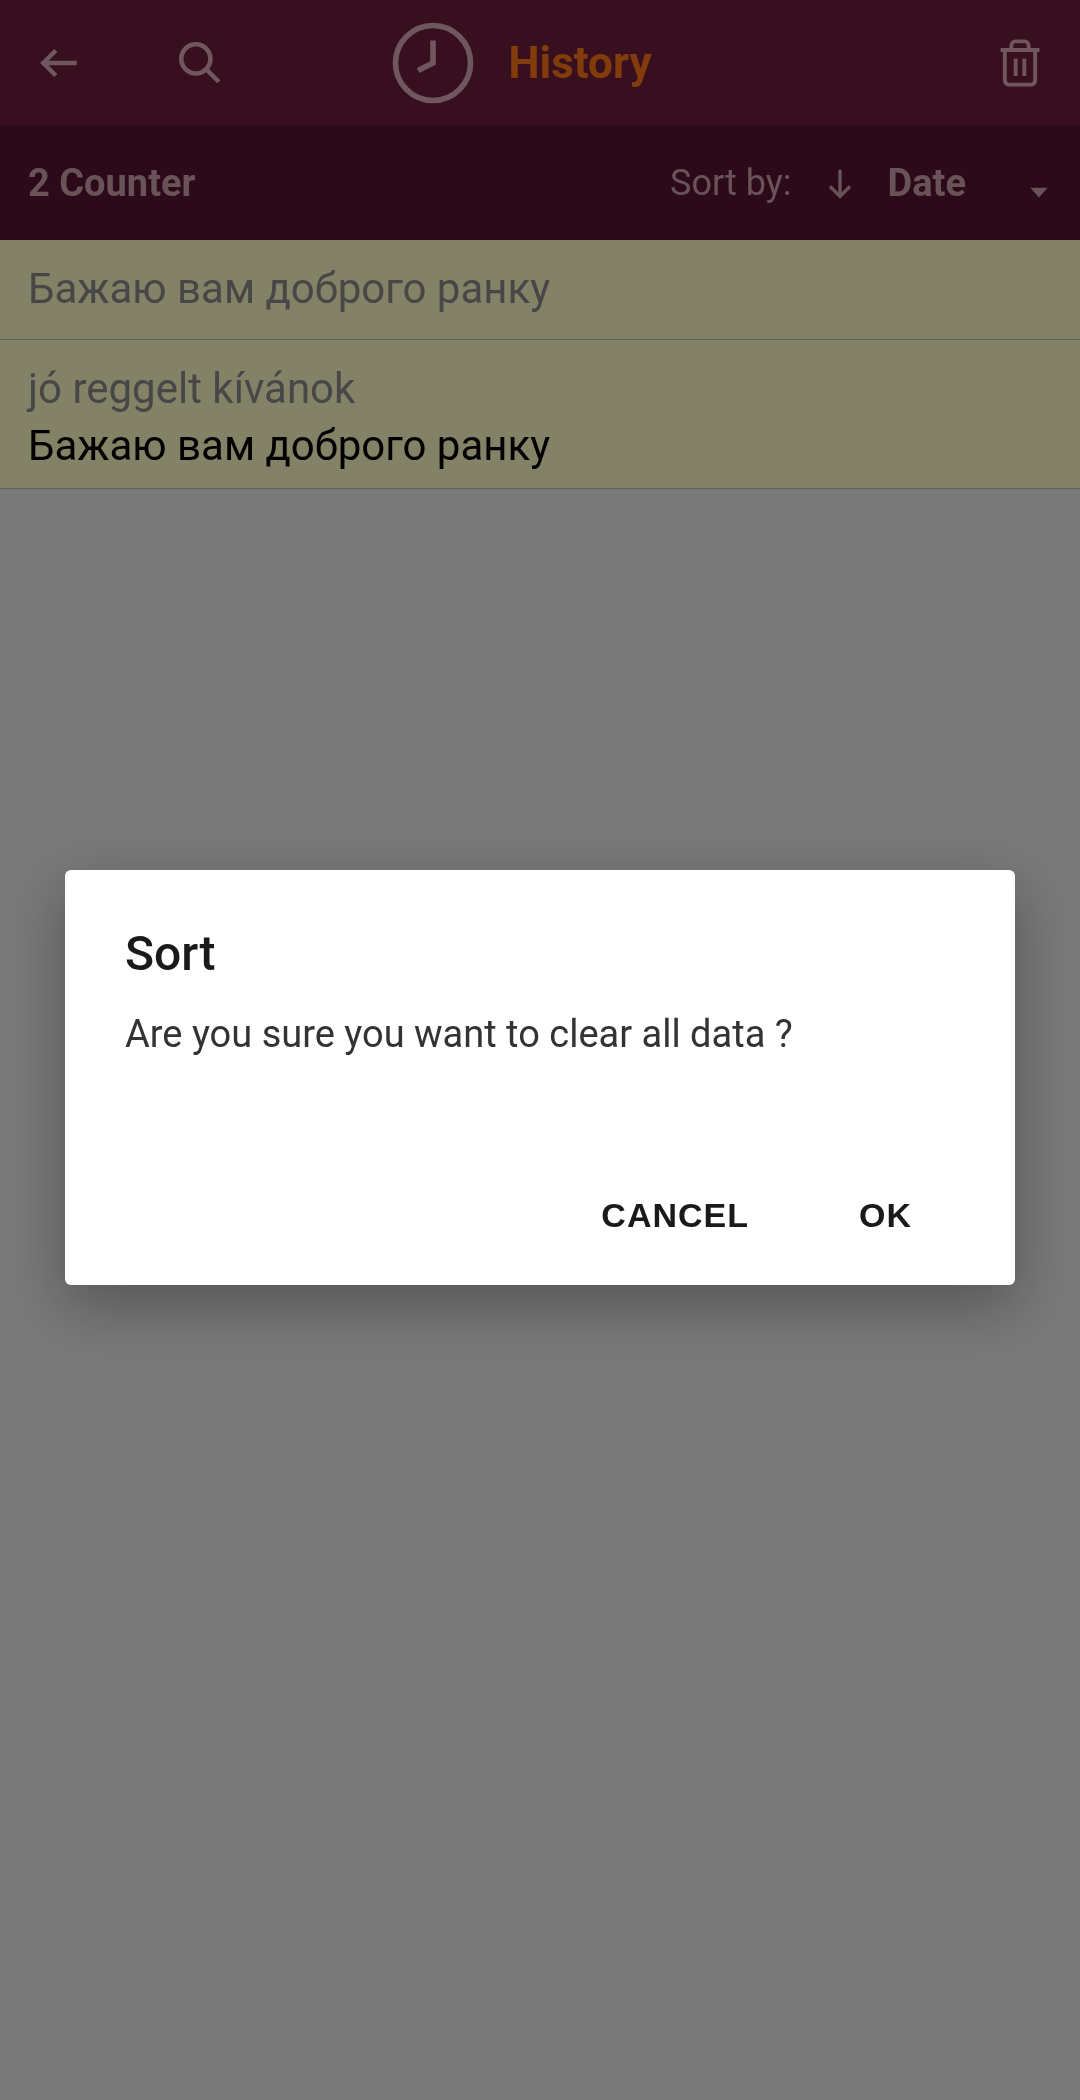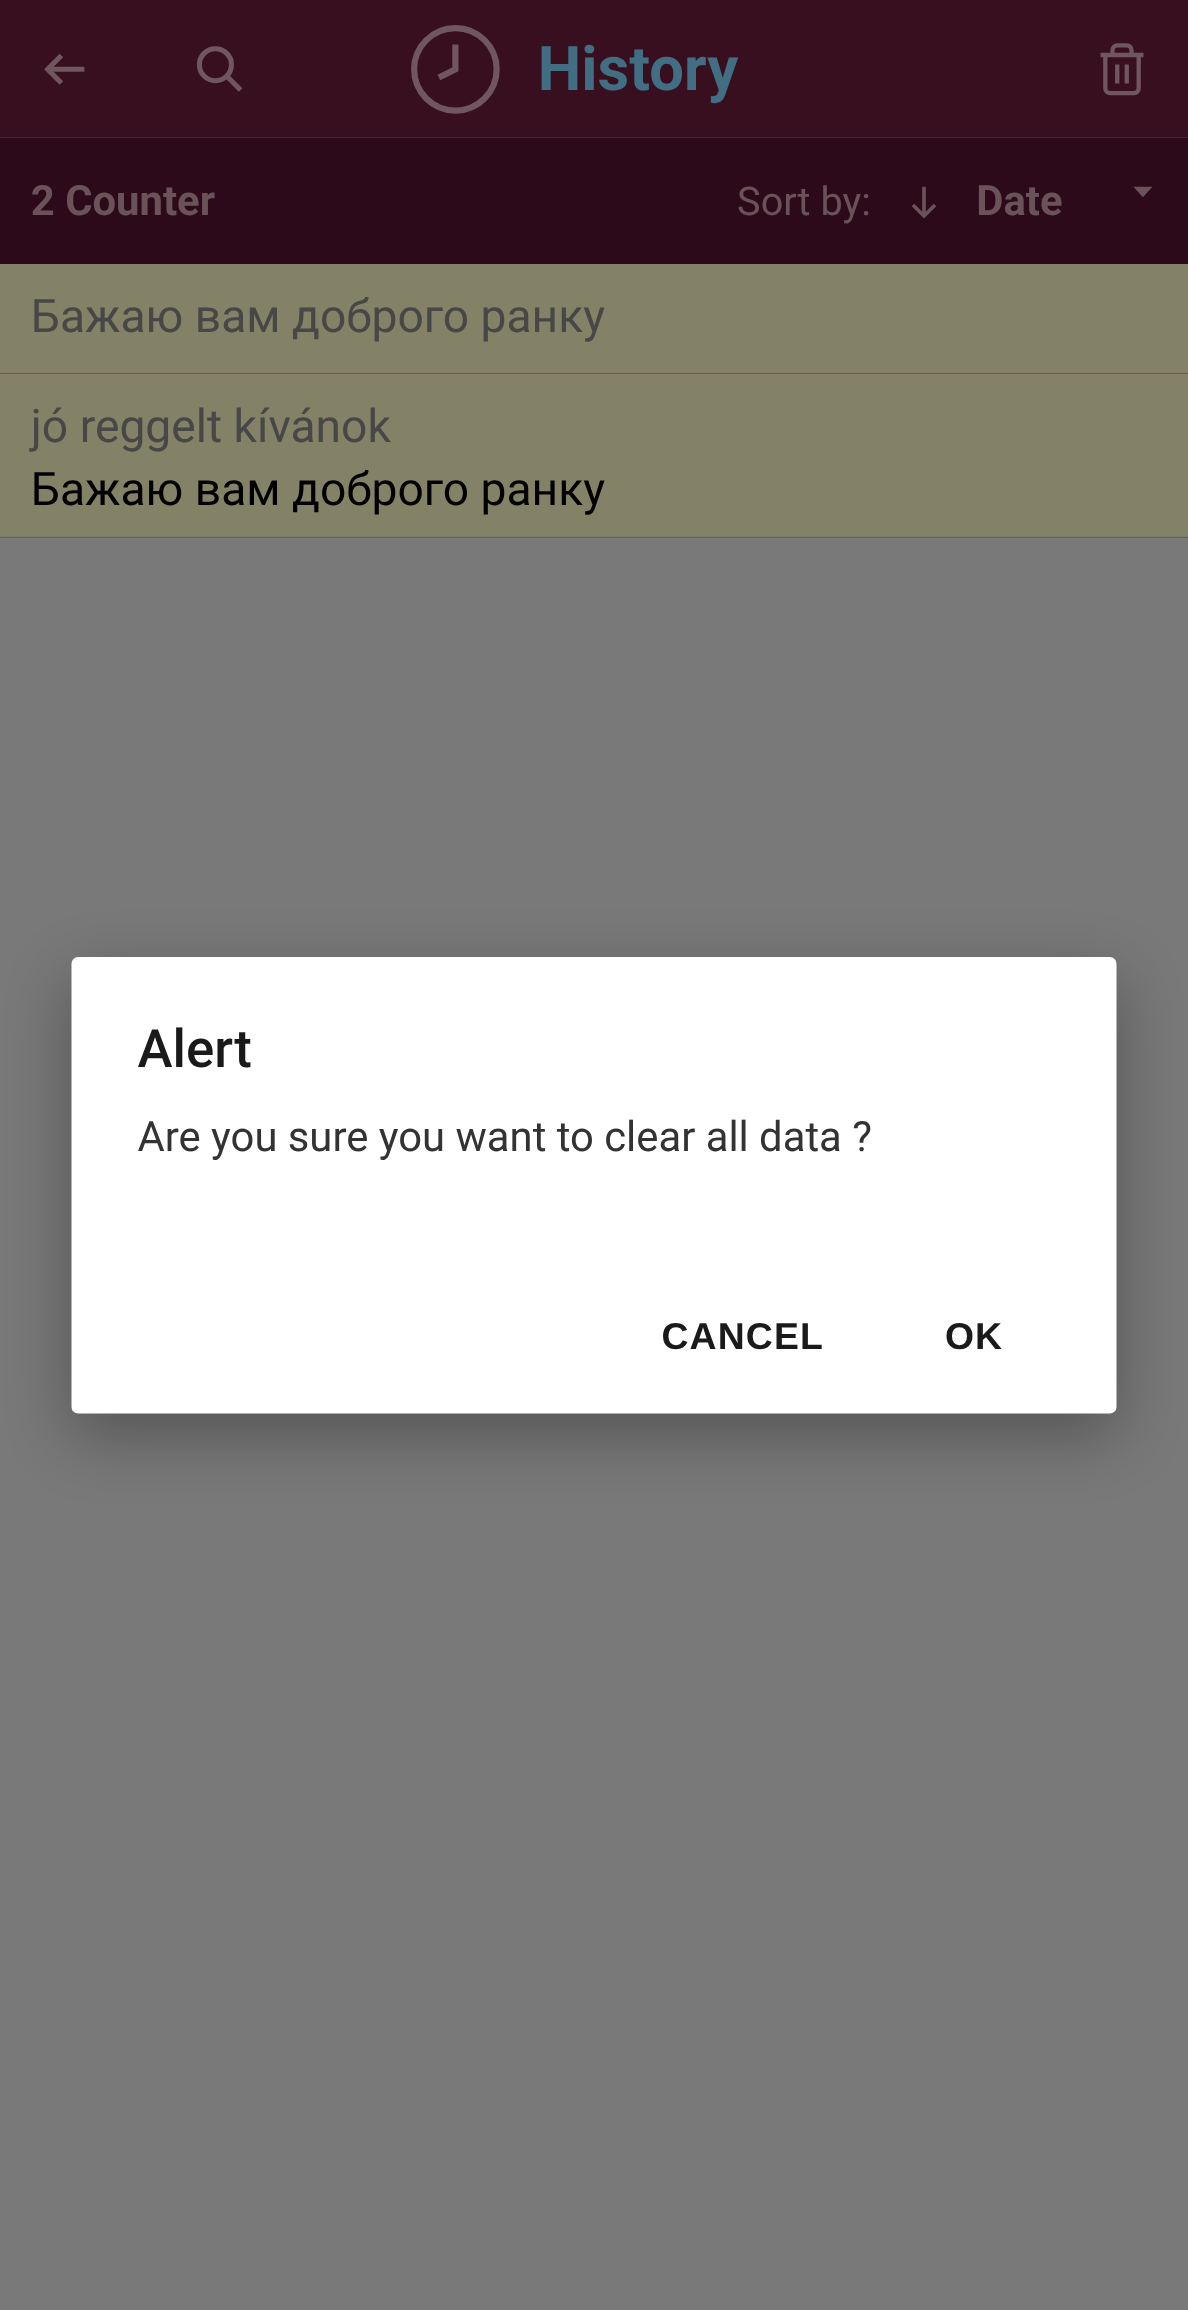--- a/index.html
+++ b/index.html
@@ -34,22 +34,22 @@
     }
     .header-center {
       flex: 1;
       display: flex;
       align-items: center;
       justify-content: center;
       gap: 30px;
       margin-left: -180px;
     }
     .header-title {
-      color: #7dd3fc;
-      font-size: 56px;
+      color: #f97316;
+      font-size: 44px;
       font-weight: 700;
     }
     .header-right {
       display: flex;
       align-items: center;
     }
     .icon-btn {
       width: 60px;
       height: 60px;
       display: flex;
@@ -197,21 +197,21 @@
   <div class="subheader">
     <span class="counter-text">2 Counter</span>
     <div class="sort-section">
       <span class="sort-label">Sort by:</span>
       <span>
         <svg width="40" height="40" viewBox="0 0 24 24" fill="none" stroke="#c99fab" stroke-width="2">
           <line x1="12" y1="4" x2="12" y2="20"></line>
           <polyline points="6,14 12,20 18,14"></polyline>
         </svg>
       </span>
-      <div style="display:flex;align-items:flex-start;gap:60px;">
+      <div style="display:flex;align-items:flex-end;gap:60px;">
         <span class="sort-value">Date</span>
         <span>
           <svg width="26" height="26" viewBox="0 0 24 24" fill="#c99fab">
             <polygon points="4,8 20,8 12,17"></polygon>
           </svg>
         </span>
       </div>
     </div>
   </div>
 
@@ -221,20 +221,20 @@
     </div>
     <div class="history-item">
       <div class="history-source">jó reggelt kívánok</div>
       <div class="history-translation">Бажаю вам доброго ранку</div>
     </div>
   </div>
 </div>
 
 <div class="overlay">
   <div class="dialog">
-    <div class="dialog-title">Alert</div>
+    <div class="dialog-title">Sort</div>
     <div class="dialog-message">Are you sure you want to clear all data ?</div>
     <div class="dialog-actions">
       <button class="dialog-btn">CANCEL</button>
       <button class="dialog-btn">OK</button>
     </div>
   </div>
 </div>
 
 </body></html>

